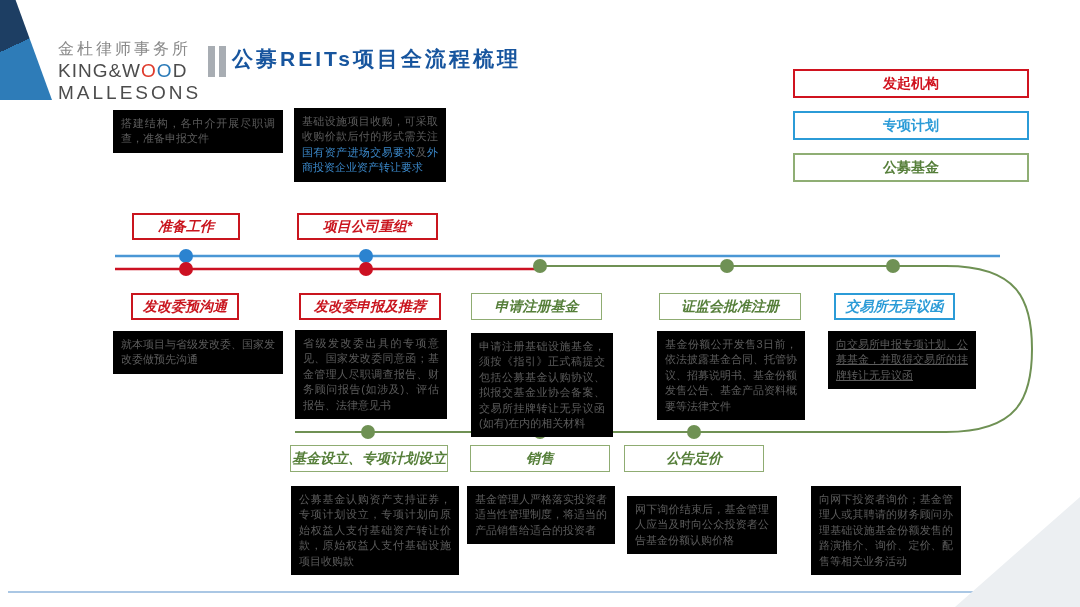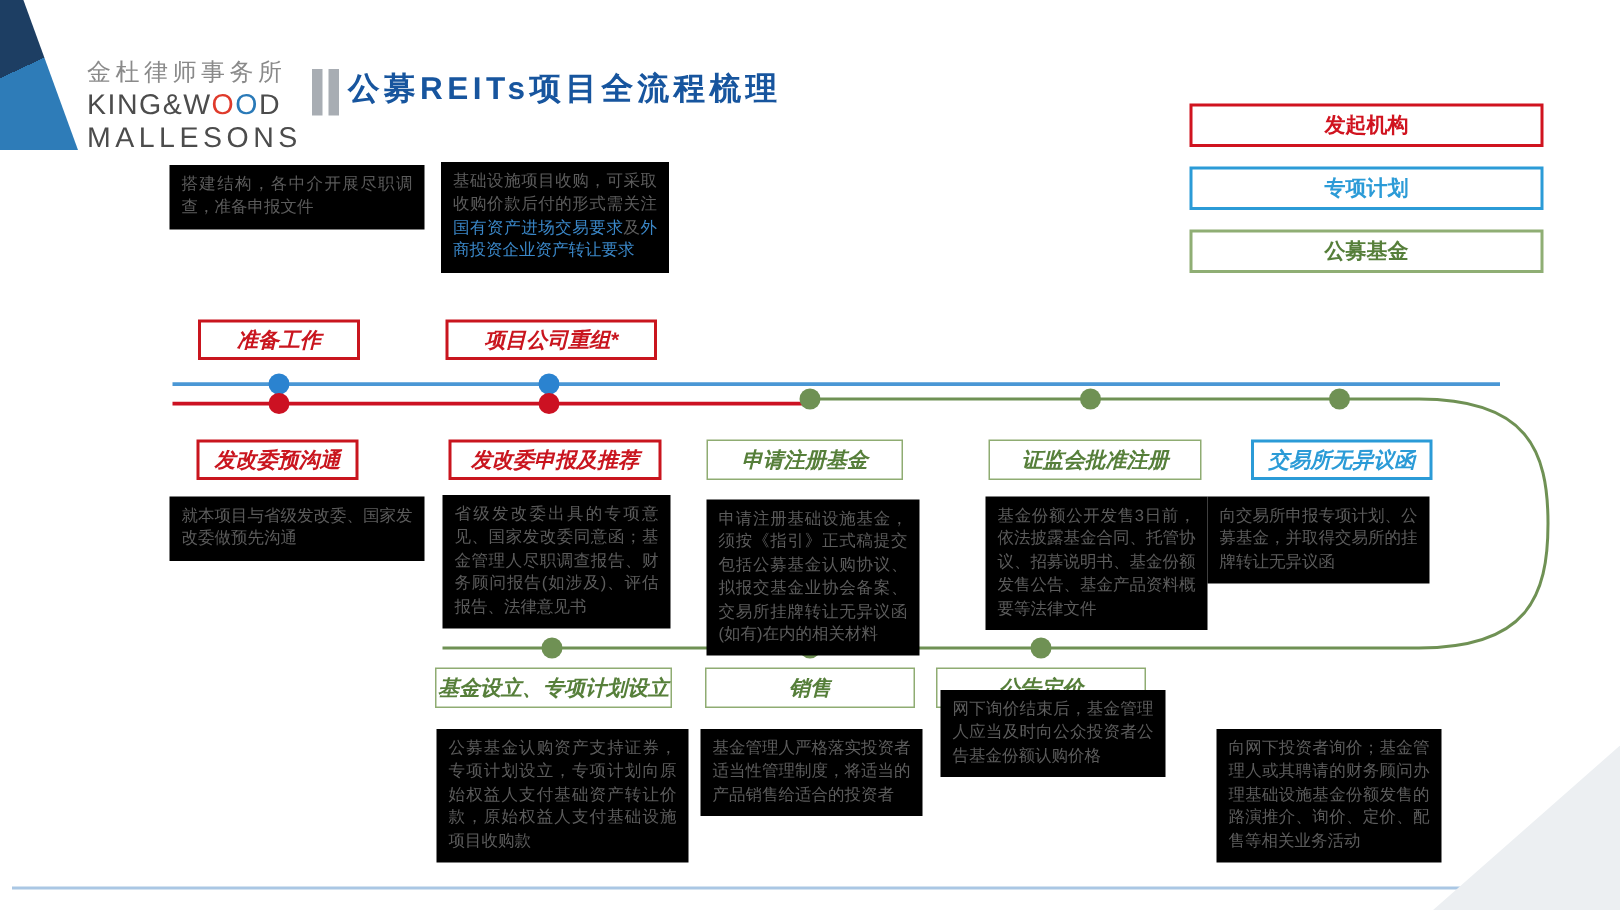--- a/index.html
+++ b/index.html
@@ -117,28 +117,28 @@
   <div class="box red" style="left:131px; top:293px; width:108px;">发改委预沟通</div>
   <div class="box red" style="left:299px; top:293px; width:142px;">发改委申报及推荐</div>
   <div class="box green" style="left:471px; top:293px; width:131px;">申请注册基金</div>
   <div class="box green" style="left:659px; top:293px; width:142px;">证监会批准注册</div>
   <div class="box blue" style="left:834px; top:293px; width:121px;">交易所无异议函</div>
 
   <div class="note" style="left:113px; top:331px; width:170px;">就本项目与省级发改委、国家发改委做预先沟通</div>
   <div class="note" style="left:295px; top:330px; width:152px;">省级发改委出具的专项意见、国家发改委同意函；基金管理人尽职调查报告、财务顾问报告(如涉及)、评估报告、法律意见书</div>
   <div class="note" style="left:471px; top:333px; width:142px;">申请注册基础设施基金，须按《指引》正式稿提交包括公募基金认购协议、拟报交基金业协会备案、交易所挂牌转让无异议函(如有)在内的相关材料</div>
   <div class="note" style="left:657px; top:331px; width:148px;">基金份额公开发售3日前，依法披露基金合同、托管协议、招募说明书、基金份额发售公告、基金产品资料概要等法律文件</div>
-  <div class="note" style="left:805px; top:331px; width:148px;">向交易所申报专项计划、公募基金，并取得交易所的挂牌转让无异议函</div>
+  <div class="note" style="left:828px; top:331px; width:148px;text-decoration:underline;">向交易所申报专项计划、公募基金，并取得交易所的挂牌转让无异议函</div>
 
   <div class="box green" style="left:290px; top:445px; width:158px;text-align:center;">基金设立、专项计划设立</div>
   <div class="box green" style="left:470px; top:445px; width:140px;">销售</div>
   <div class="box green" style="left:624px; top:445px; width:140px;">公告定价</div>
 
   <div class="note" style="left:291px; top:486px; width:168px;">公募基金认购资产支持证券，专项计划设立，专项计划向原始权益人支付基础资产转让价款，原始权益人支付基础设施项目收购款</div>
   <div class="note" style="left:467px; top:486px; width:148px;">基金管理人严格落实投资者适当性管理制度，将适当的产品销售给适合的投资者</div>
-  <div class="note" style="left:627px; top:460px; width:150px;">网下询价结束后，基金管理人应当及时向公众投资者公告基金份额认购价格</div>
+  <div class="note" style="left:627px; top:496px; width:150px;">网下询价结束后，基金管理人应当及时向公众投资者公告基金份额认购价格</div>
   <div class="note" style="left:811px; top:486px; width:150px;">向网下投资者询价；基金管理人或其聘请的财务顾问办理基础设施基金份额发售的路演推介、询价、定价、配售等相关业务活动</div>
 
   <div class="foot-rule"></div>
   <div class="page-num">14</div>
   <div class="corner-br"></div>
 
 </div>
 
 </body></html>

